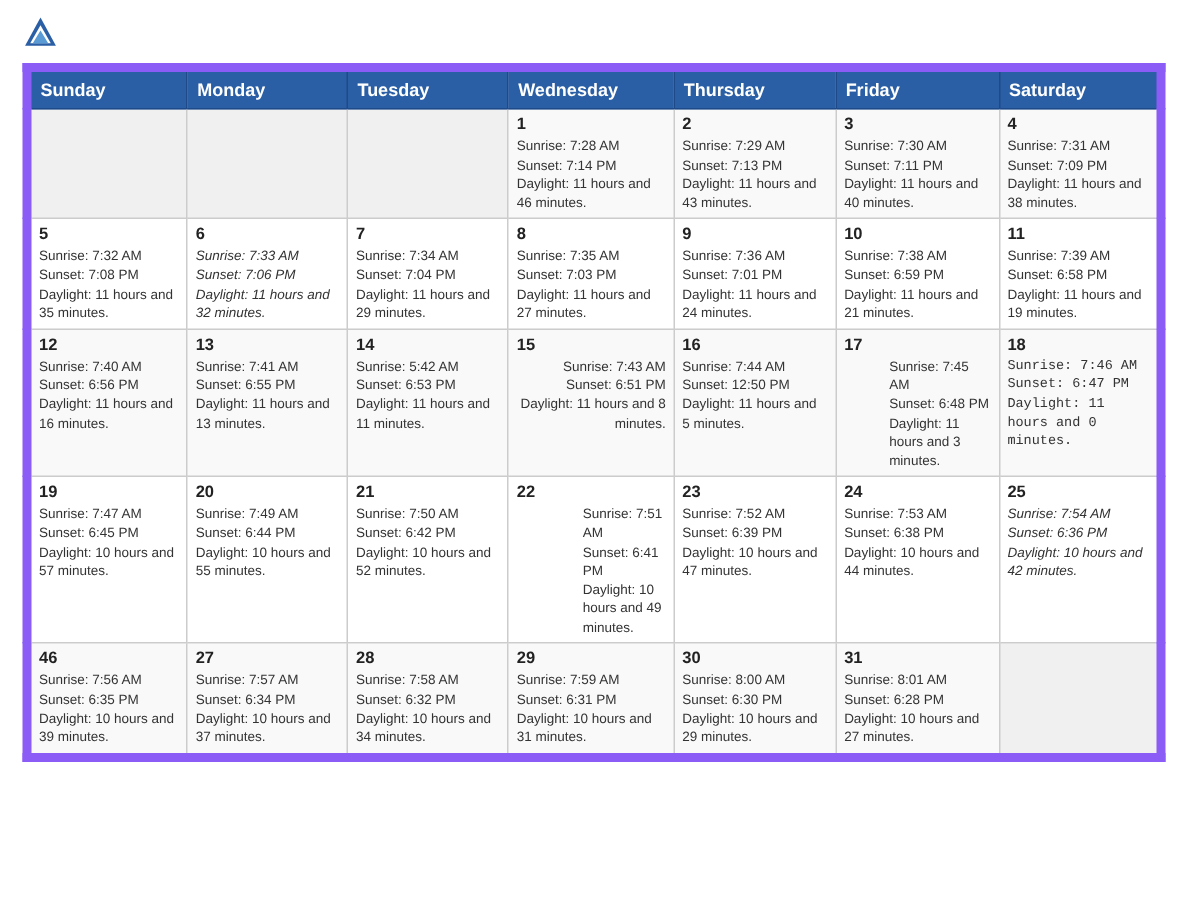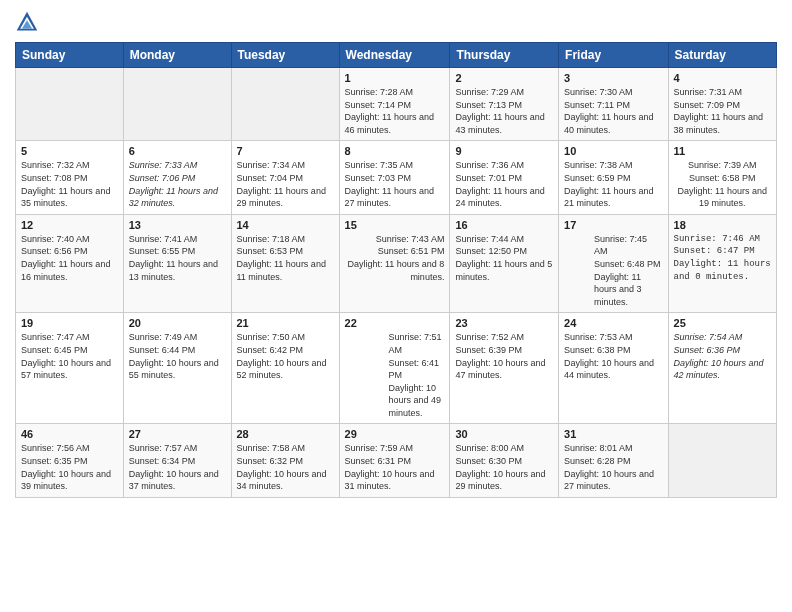--- a/index.html
+++ b/index.html
@@ -53,21 +53,21 @@
       font-weight: bold;
       color: #222;
     }
     .location {
       font-size: 14px;
       color: #444;
     }
     .calendar {
       width: 100%;
       border-collapse: collapse;
-      border: 1px solid #8b5cf6;
+      border: 6px solid #8b5cf6;
     }
     .calendar th {
       background: #2a5fa5;
       color: #fff;
       font-size: 12px;
       font-weight: bold;
       padding: 5px 6px;
       text-align: left;
       border: 1px solid #1e4a8a;
     }
@@ -199,41 +199,41 @@
 Daylight: 11 hours and 24 minutes.</div>
           </td>
           <td>
             <span class="day-number">10</span>
             <div class="day-info" style="white-space: pre-line;">Sunrise: 7:38 AM
 Sunset: 6:59 PM
 Daylight: 11 hours and 21 minutes.</div>
           </td>
           <td>
             <span class="day-number">11</span>
-            <div class="day-info" style="white-space: pre-line; text-align: center;">Sunrise: 7:39 AM
+            <div class="day-info" style="white-space: pre-line;">Sunrise: 7:39 AM
 Sunset: 6:58 PM
 Daylight: 11 hours and 19 minutes.</div>
           </td>
         </tr>
         <tr>
           <td>
             <span class="day-number">12</span>
             <div class="day-info" style="white-space: pre-line;">Sunrise: 7:40 AM
 Sunset: 6:56 PM
 Daylight: 11 hours and 16 minutes.</div>
           </td>
           <td>
             <span class="day-number">13</span>
             <div class="day-info" style="white-space: pre-line;">Sunrise: 7:41 AM
 Sunset: 6:55 PM
 Daylight: 11 hours and 13 minutes.</div>
           </td>
           <td>
             <span class="day-number">14</span>
-            <div class="day-info" style="white-space: pre-line;">Sunrise: 7:18 AM
+            <div class="day-info" style="white-space: pre-line;">Sunrise: 5:42 AM
 Sunset: 6:53 PM
 Daylight: 11 hours and 11 minutes.</div>
           </td>
           <td>
             <span class="day-number">15</span>
             <div class="day-info" style="white-space: pre-line; text-align: right;">Sunrise: 7:43 AM
 Sunset: 6:51 PM
 Daylight: 11 hours and 8 minutes.</div>
           </td>
           <td>

